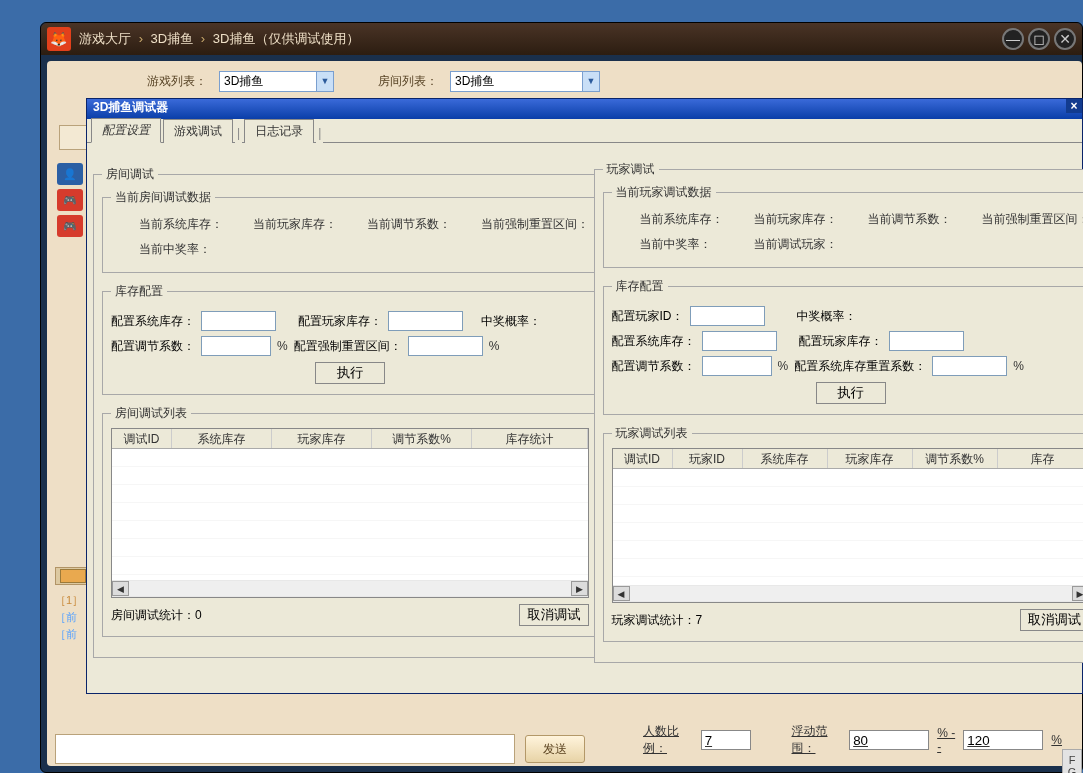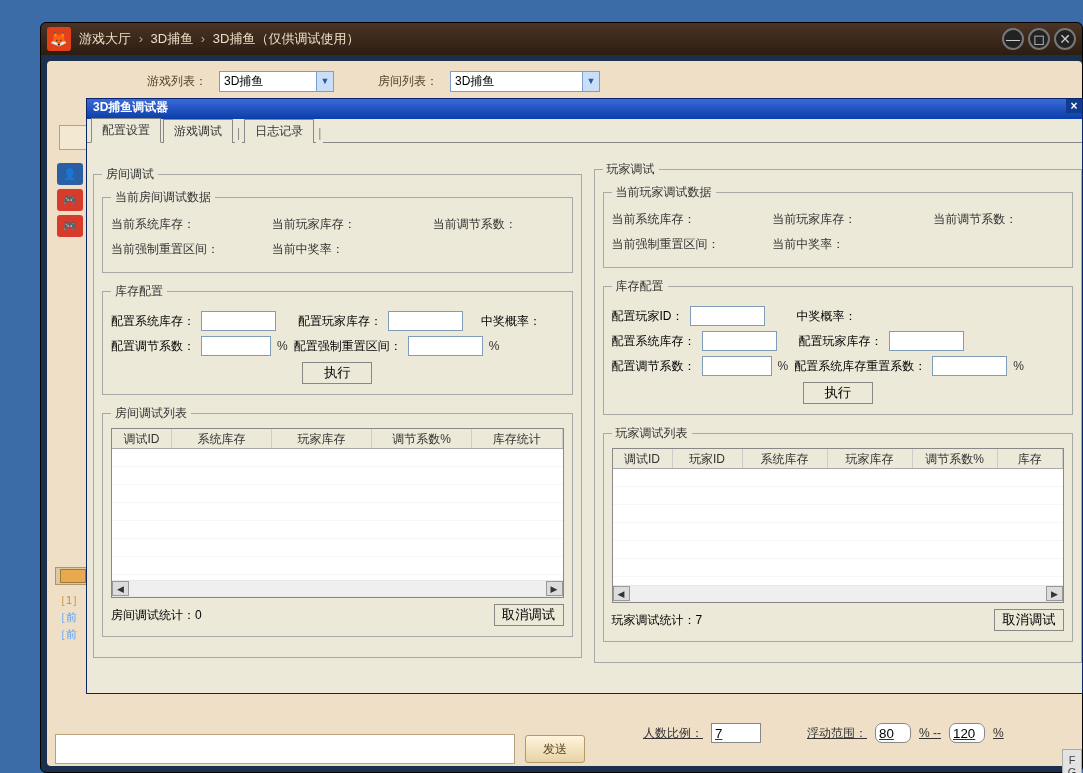--- a/index.html
+++ b/index.html
@@ -103,21 +103,21 @@
   border:1px solid #b39868; border-radius:3px; color:#5b4320;
   display:flex; align-items:center; justify-content:center; cursor:pointer;
 }
 
 
 .right-lower {
   position:absolute; left:596px; top:698px; right:20px;
   display:flex; align-items:center; gap:8px; color:#333;text-decoration:underline;
 }
 .small-input { width:50px; height:20px; background:#fff; border:1px solid #888; padding:0 3px;}
-.small-input.wide { width:36px;border-radius:7px;}
+.small-input.wide { width:80px;}
 .pct { color:#333;}
 
 
 .right-gray {
   position:absolute; right:0; top:688px; width:20px; height:60px;
   background:#e3e3e3; border:1px solid #aaa; color:#444; font-size:11px;
   display:flex; flex-direction:column; align-items:center; justify-content:flex-start; padding-top:4px;
 }
 
 
@@ -133,35 +133,35 @@
 .dlg-title .spacer{flex:1;}
 .dlg-title .x { width:16px; text-align:center; color:#fff; background:#123b8f; cursor:pointer;}
 .tab-strip {
   height:24px; display:flex; align-items:flex-end; padding-left:4px;
   border-bottom:1px solid #888; background:#ece9d8;
 }
 .tab {
   padding:3px 10px; border:1px solid #888; border-bottom:none; margin-right:2px;
   background:#ece9d8; color:#333; cursor:pointer; position:relative; top:1px;
 }
-.tab.active { background:#ece9d8; border-bottom:1px solid #ece9d8; }
+.tab.active { background:#ece9d8; border-bottom:1px solid #ece9d8;font-style:italic; }
 .tab.sep { border:none; color:#888; padding:3px 2px; cursor:default;}
 
 .dlg-body {
   position:absolute; left:6px; right:0; top:48px; bottom:6px;
   display:flex; gap:12px;align-items:center;
 }
 .panel { flex:1; min-width:0; }
 fieldset {
   border:1px solid #a8a8a8; margin-bottom:10px; padding:6px 8px 10px 8px;
   background:#ece9d8;
 }
 legend { color:#333; padding:0 4px; background:#ece9d8; }
 .kv-grid {
-  display:grid; grid-template-columns: 1fr 1fr 1fr; gap:8px 30px; padding:4px 0;
+  display:grid; grid-template-columns: 1fr 1fr 1fr 1fr; gap:8px 30px; padding:4px 0;margin-left:28px;
 }
 .kv { color:#333; white-space:nowrap; }
 .form-row { display:flex; align-items:center; gap:6px; flex-wrap:wrap; margin:5px 0;}
 .text-field { height:20px; background:#fff; border:1px solid #7f9db9; width:70px; }
 .text-field.med { width:75px;}
 .pct-label { color:#333;}
 .exec-btn {
   display:block; margin:6px auto 0 auto; width:70px; height:22px;
   background:#ece9d8; border:1px solid #888; cursor:pointer;
 }
@@ -346,20 +346,21 @@
         <legend>玩家调试</legend>
 
         <fieldset>
           <legend>当前玩家调试数据</legend>
           <div class="kv-grid">
             <div class="kv">当前系统库存：</div>
             <div class="kv">当前玩家库存：</div>
             <div class="kv">当前调节系数：</div>
             <div class="kv">当前强制重置区间：</div>
             <div class="kv">当前中奖率：</div>
+            <div class="kv">当前调试玩家：</div>
           </div>
         </fieldset>
 
         <fieldset>
           <legend>库存配置</legend>
           <div class="form-row">
             <span>配置玩家ID：</span>
             <input class="text-field med" style="">
             <span style="width:20px"></span>
             <span>中奖概率：</span>

